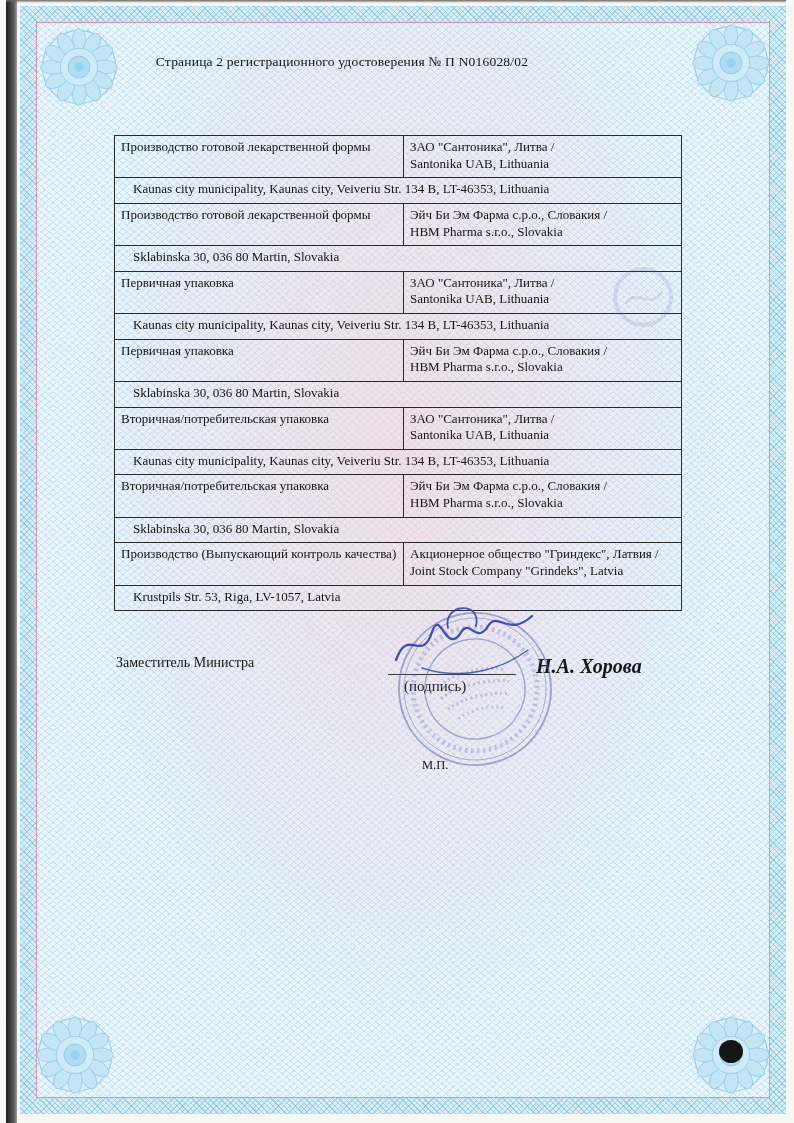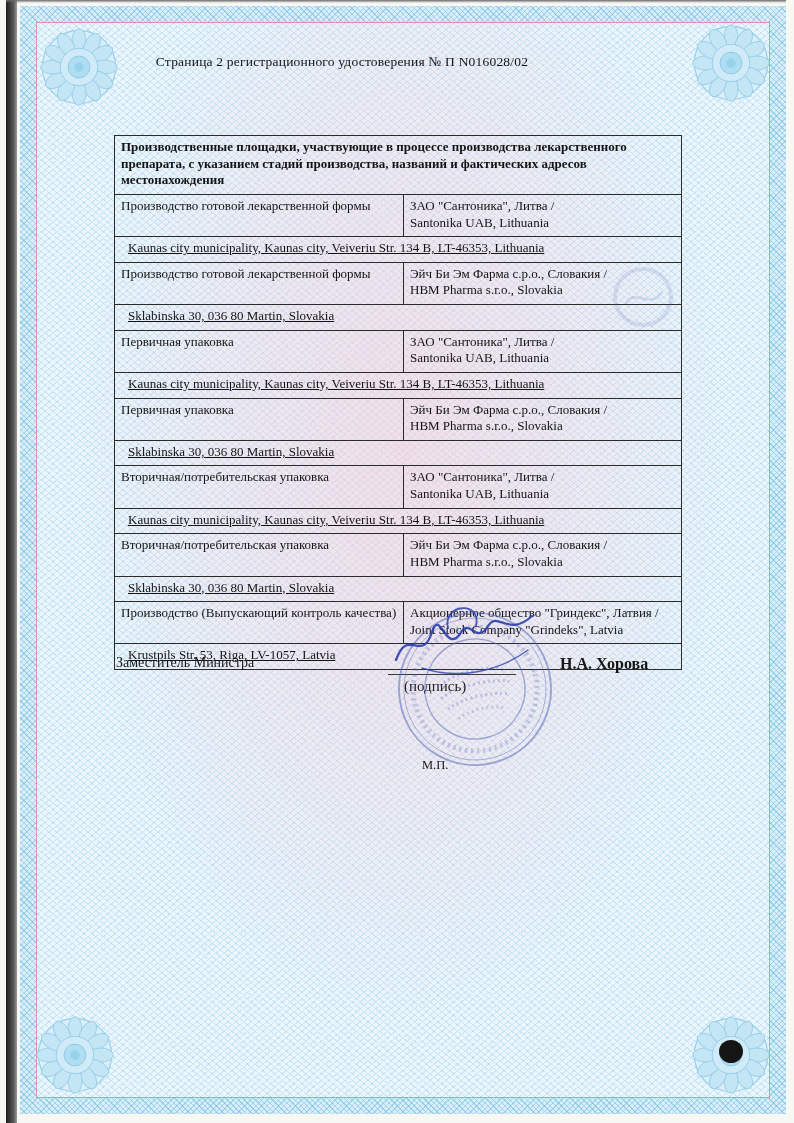--- a/index.html
+++ b/index.html
@@ -51,23 +51,23 @@
     border-collapse:collapse;table-layout:fixed;
     font-size:13px;line-height:1.28;color:#141414;
   }
   .man-table td{
     border:1px solid #2b2b2b;padding:3px 6px 5px;vertical-align:top;
     overflow:hidden;
   }
   .man-table td.title{font-weight:bold;}
   .man-table td.stage{}
   .man-table td.manu{white-space:pre-line;}
-  .man-table td.addr{padding-left:13px;text-decoration:underline;}
+  .man-table td.addr{padding-left:18px;}
   .sig-title{position:absolute;left:116px;top:655px;font-size:14px;font-weight:normal;}
-  .sig-name{position:absolute;left:560px;top:655px;font-size:16px;font-weight:bold;}
+  .sig-name{position:absolute;left:536px;top:655px;font-size:20px;font-weight:bold;font-style:italic;}
   .sig-line{position:absolute;left:388px;top:674px;width:128px;border-top:1.2px solid #3a3a3a;}
   .sig-caption{position:absolute;left:404px;top:678px;font-size:15px;color:#222;}
   .seal-caption{position:absolute;left:422px;top:714px;font-size:12.5px;margin-top:44px;}
   .stamp{position:absolute;left:394px;top:608px;width:162px;height:162px;opacity:.5;transform:rotate(-14deg);}
   .stamp-ghost{position:absolute;left:608px;top:262px;width:70px;height:70px;opacity:.14;}
   .signature-svg{position:absolute;left:388px;top:596px;width:152px;height:86px;}
   .punch-dot{position:absolute;left:719px;top:1040px;width:24px;height:23px;border-radius:50%;background:#151515;}
 </style>
 </head>
 <body>
@@ -120,23 +120,20 @@
 </div>
 
 <div class="header-line">Страница 2 регистрационного удостоверения № П N016028/02</div>
 
 <table class="man-table">
   <colgroup>
       <col style="width:289px">
       <col style="width:278px">
     </colgroup>
   <tbody>
-    <tr>
-        <td class="title" colspan="2">Производственные площадки, участвующие в процессе производства лекарственного препарата, с указанием стадий производства, названий и фактических адресов местонахождения</td>
-      </tr>
 
     <tr>
       <td class="stage">Производство готовой лекарственной формы</td>
       <td class="manu">ЗАО "Сантоника", Литва /
 Santonika UAB, Lithuania</td>
     </tr>
     <tr>
         <td class="addr" colspan="2">Kaunas city municipality, Kaunas city, Veiveriu Str. 134 B, LT-46353, Lithuania</td>
       </tr>
 

